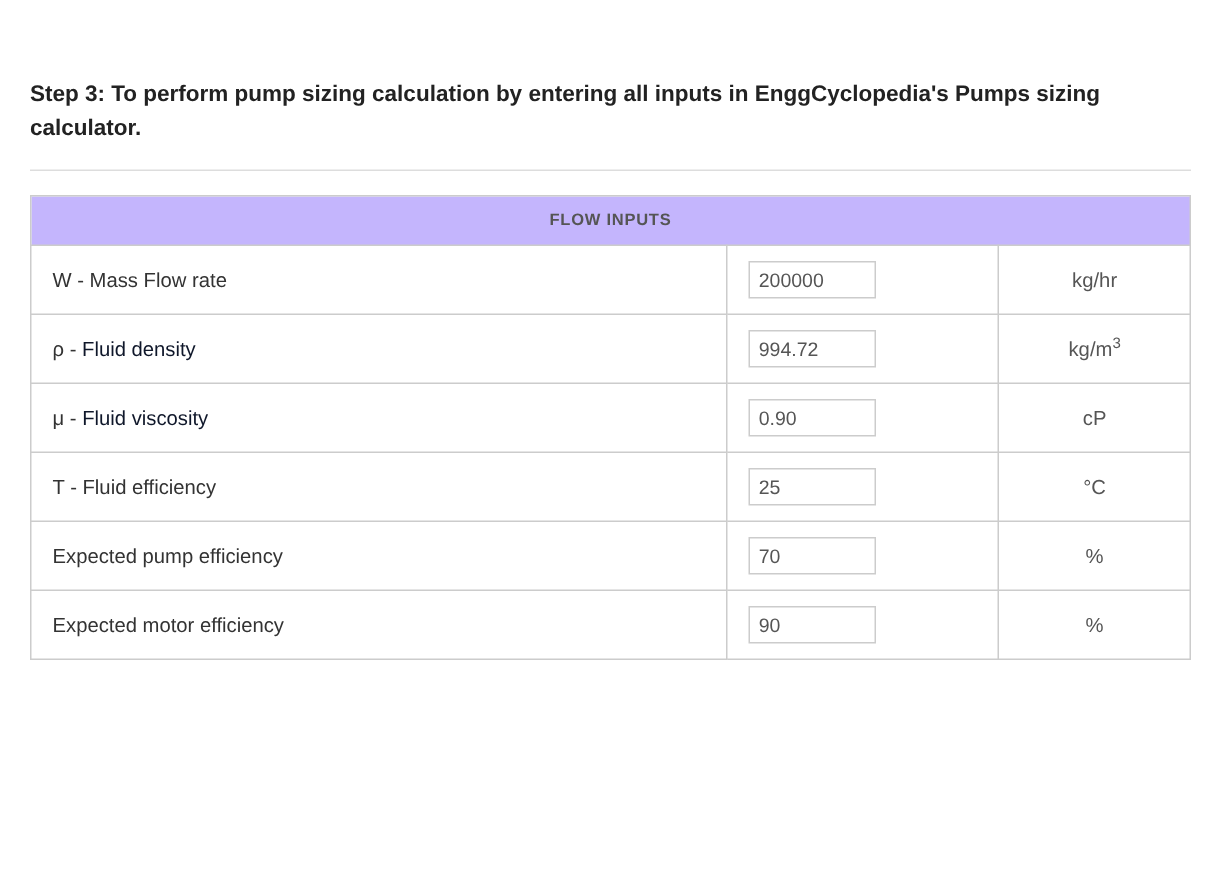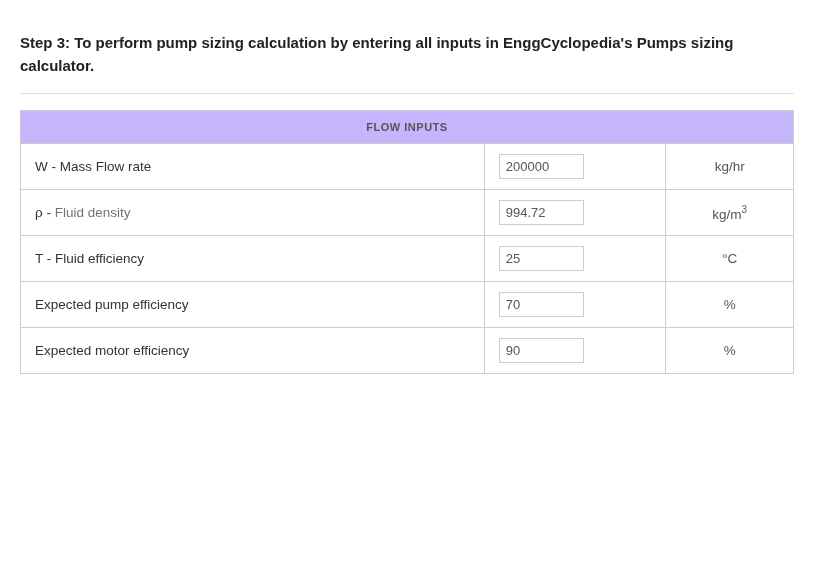--- a/index.html
+++ b/index.html
@@ -21,20 +21,21 @@
       padding: 12px 0 16px 0;
       border-bottom: 1px solid #ddd;
       margin-bottom: 16px;
     }
 
     .header-title {
       font-size: 15px;
       font-weight: bold;
       line-height: 1.5;
       color: #222;
+      margin-top: 20px;
     }
 
     .calculator-table {
       width: 100%;
       border-collapse: collapse;
       border: 1px solid #ccc;
     }
 
     .calculator-table th,
     .calculator-table td {
@@ -52,21 +53,21 @@
       text-transform: uppercase;
     }
 
     .label-cell {
       color: #333;
       font-size: 13.5px;
       width: 60%;
     }
 
     .label-cell .link-text {
-      color: #737373;
+      color: #0f172a;
       text-decoration: none;
       margin-top: 36px;
     }
 
     .value-cell {
       width: 100px;
       font-size: 13.5px;
       color: #555;
       margin-left: 32px;
     }
@@ -113,20 +114,25 @@
         <td class="label-cell">W - Mass Flow rate</td>
         <td class="value-cell"><input type="text" class="value-input" value="200000" style=""></td>
         <td class="unit-cell">kg/hr</td>
       </tr>
       <tr class="data-row">
         <td class="label-cell"><span>ρ - </span><a href="#" class="link-text">Fluid density</a></td>
         <td class="value-cell"><input type="text" class="value-input" value="994.72" style=""></td>
         <td class="unit-cell">kg/m<sup>3</sup></td>
       </tr>
       <tr class="data-row">
+        <td class="label-cell"><span>μ - </span><a href="#" class="link-text">Fluid viscosity</a></td>
+        <td class="value-cell"><input type="text" class="value-input" value="0.90" style=""></td>
+        <td class="unit-cell">cP</td>
+      </tr>
+      <tr class="data-row">
         <td class="label-cell">T - Fluid efficiency</td>
         <td class="value-cell"><input type="text" class="value-input" value="25" style=""></td>
         <td class="unit-cell">°C</td>
       </tr>
       <tr class="data-row">
         <td class="label-cell">Expected pump efficiency</td>
         <td class="value-cell"><input type="text" class="value-input" value="70" style=""></td>
         <td class="unit-cell">%</td>
       </tr>
       <tr class="data-row">

